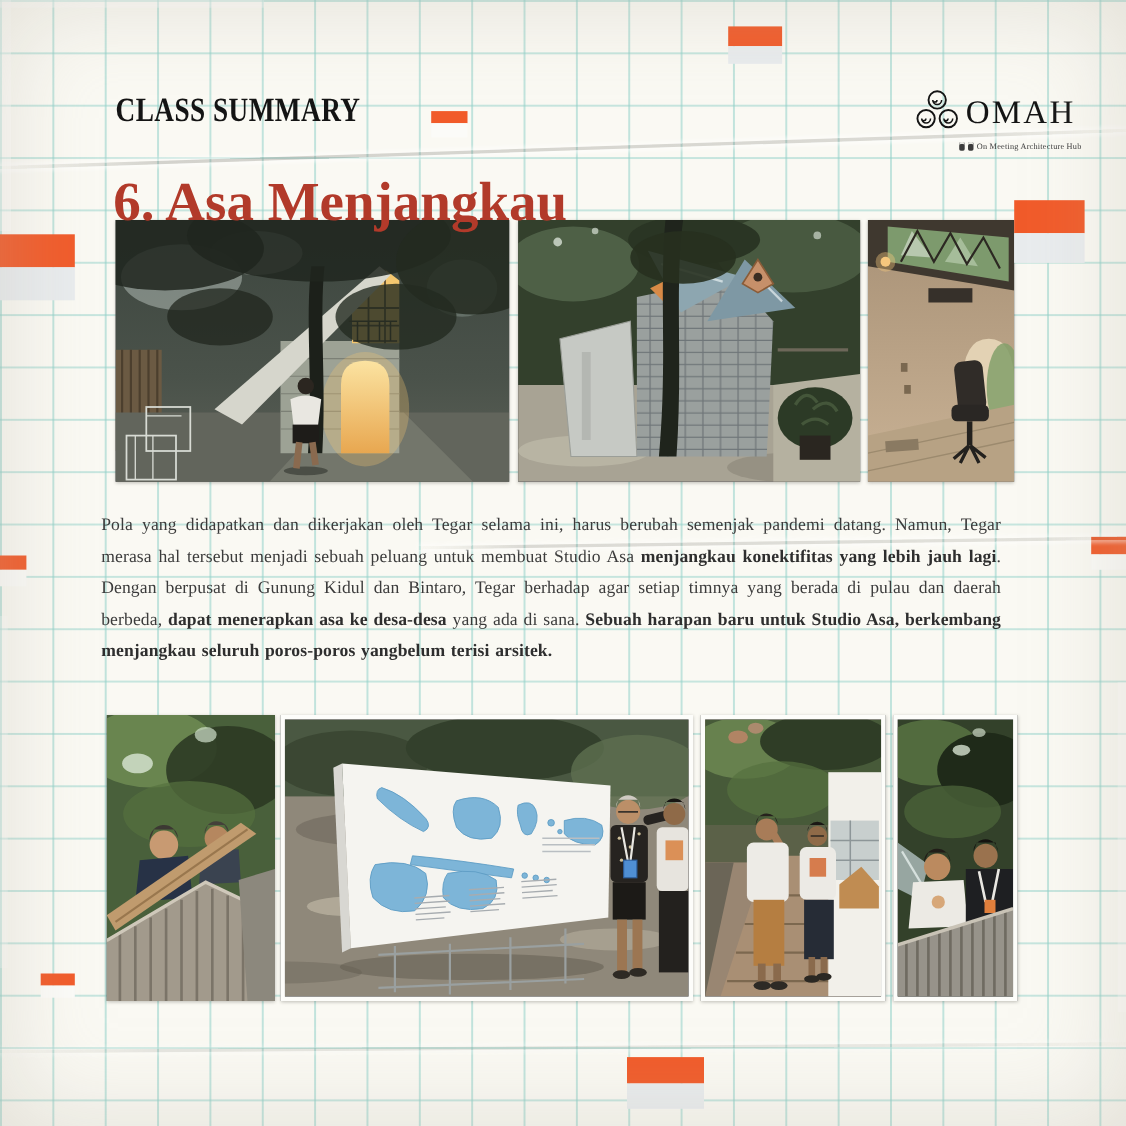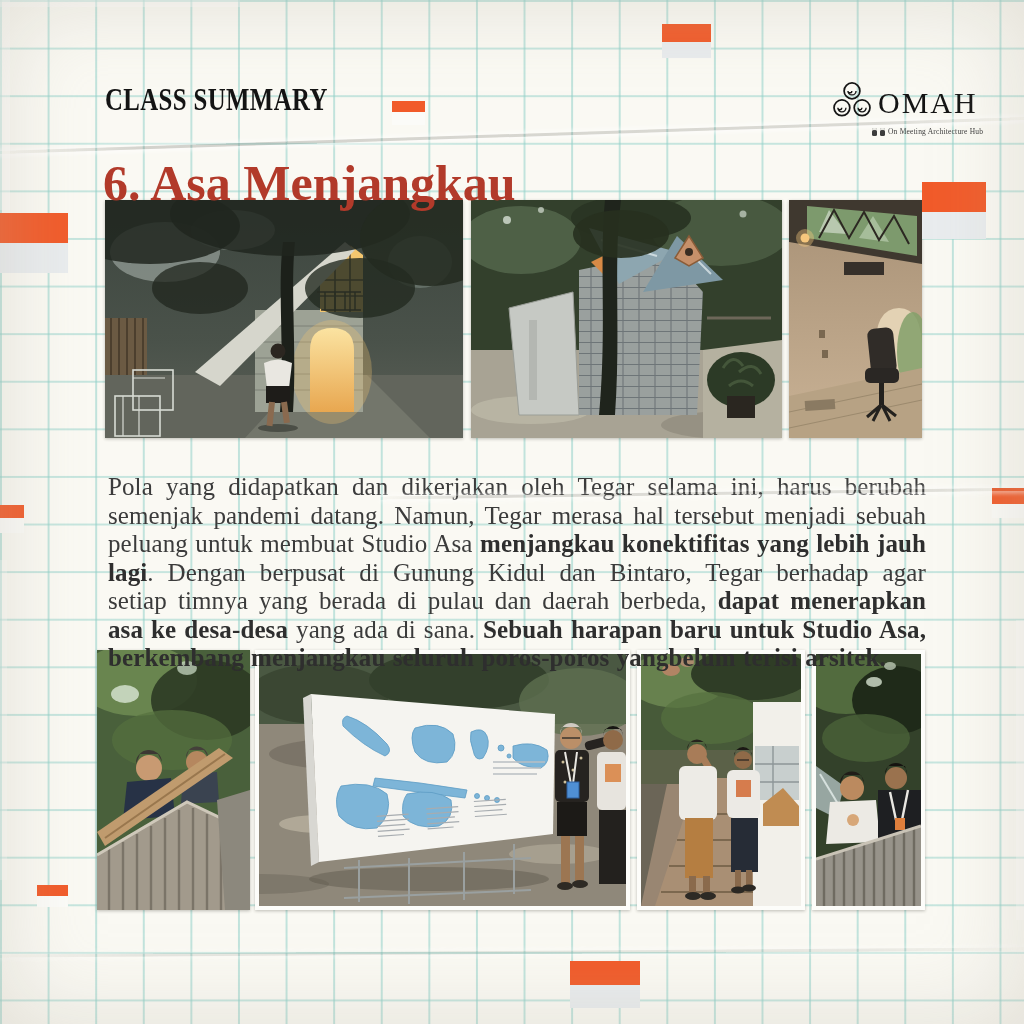--- a/index.html
+++ b/index.html
@@ -41,22 +41,22 @@
   .flag .o{background:var(--accent,#F15B2A);width:100%;}
   .flag .w{background:#fbfbf8;width:100%;}
   .flag .g{background:#e9ecee;width:100%;}
   
   .photo{position:absolute;overflow:hidden;z-index:10;background:#555;
          box-shadow:0 1px 3px rgba(50,50,40,0.3);}
   .photo svg{display:block;width:100%;height:100%;}
   .bordered{border:4px solid #fdfdfa;}
   
   .body-text{
-    position:absolute;left:108px;top:448px;width:818px;z-index:20;
-    font-size:25px;line-height:28.5px;color:var(--body-ink,#3b3b3b);
+    position:absolute;left:92px;top:448px;width:818px;z-index:20;
+    font-size:16px;line-height:28.5px;color:var(--body-ink,#3b3b3b);
     text-align:justify;letter-spacing:0.1px;word-spacing:1px;
   }
   .body-text b{font-weight:700;color:#2e2e2e;}
   
   .crease{position:absolute;height:3px;z-index:40;pointer-events:none;
     background:linear-gradient(90deg, rgba(110,110,105,0) 0%, rgba(110,110,105,0.28) 15%, rgba(110,110,105,0.22) 85%, rgba(110,110,105,0) 100%);
     box-shadow:0 2px 4px rgba(255,255,255,0.85), 0 -2px 4px rgba(255,255,255,0.7);
   }
   .edge{position:absolute;z-index:45;background:rgba(255,255,255,0.75);pointer-events:none;}
 </style>

